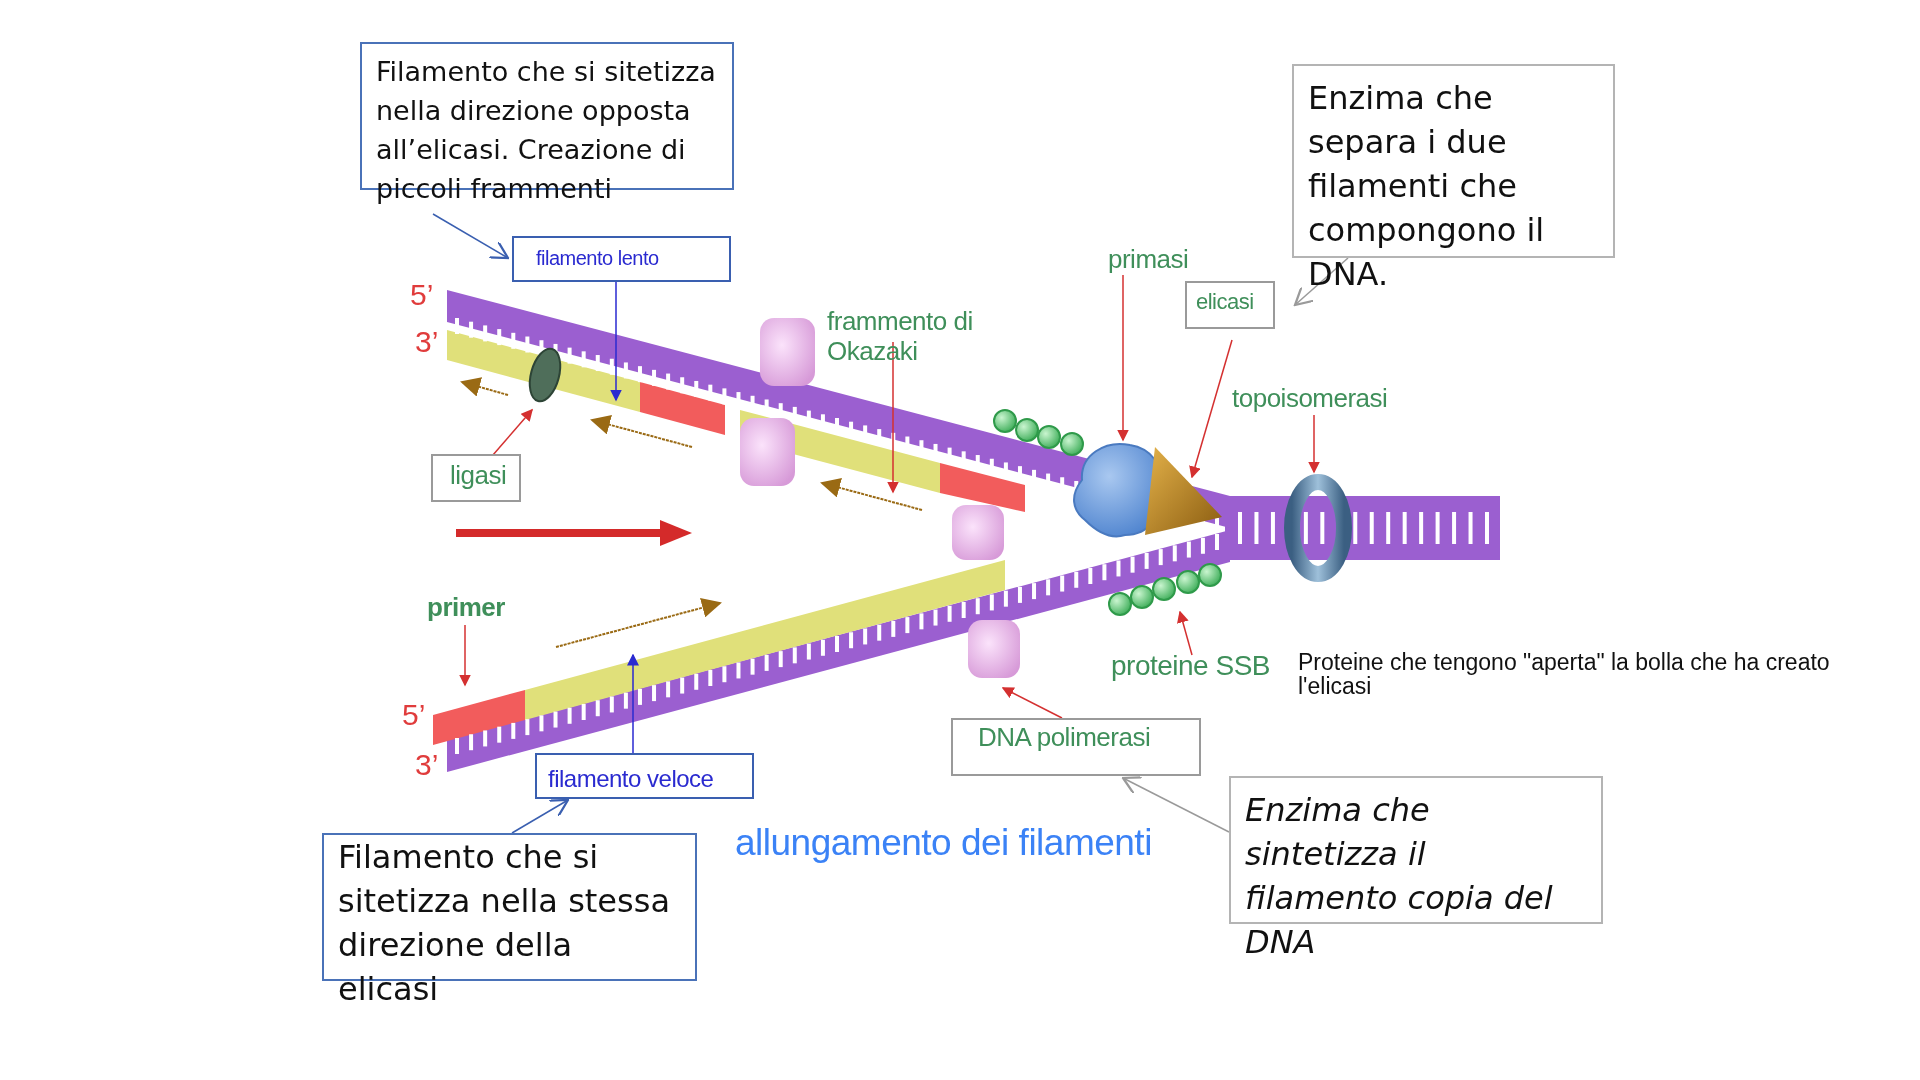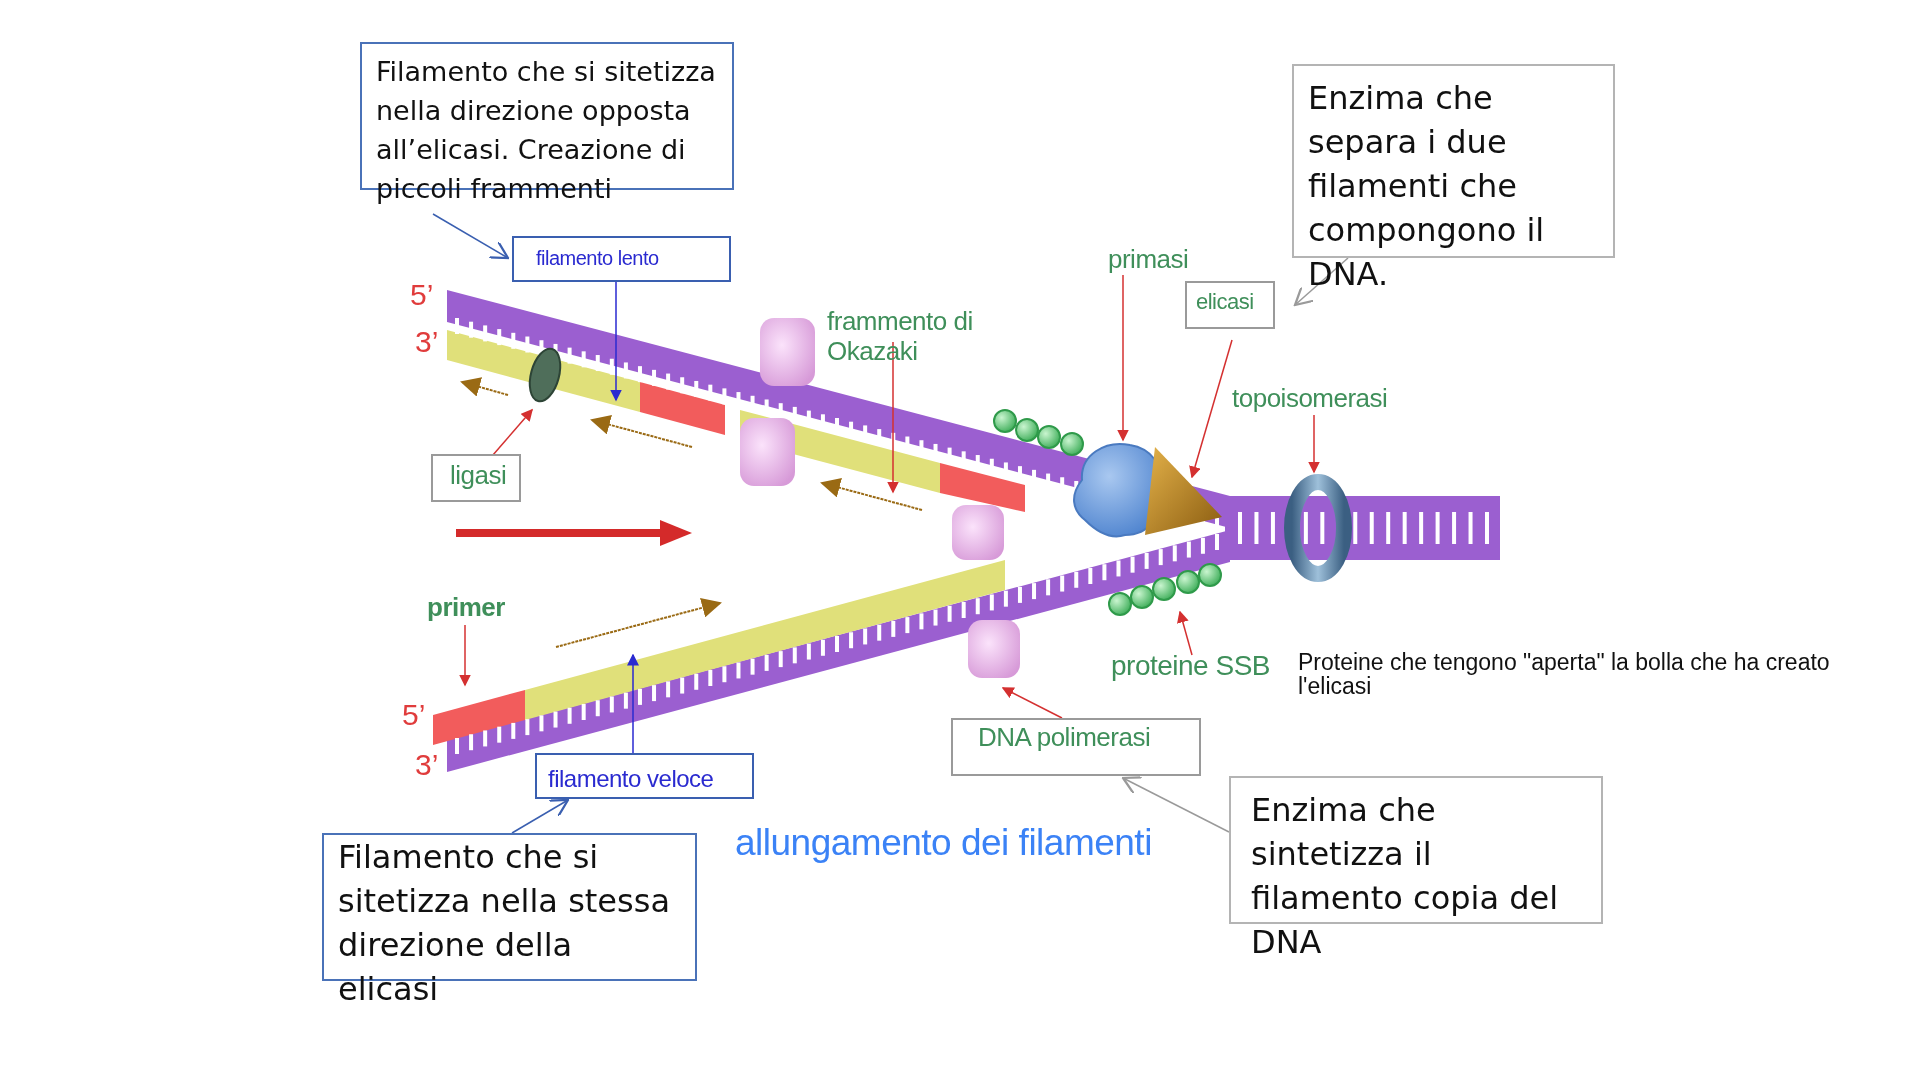--- a/index.html
+++ b/index.html
@@ -285,21 +285,21 @@
 </div>
 
 <div class="callout gray" style="left:1292px;top:64px;width:323px;height:194px;padding:10px 14px;font-size:32px;line-height:44px;">
   <p>Enzima che separa i due filamenti che compongono il DNA.</p>
 </div>
 
 <div class="abs" style="left:1298px;top:650px;width:580px;font-size:23px;line-height:24px;color:#111;font-family:'Liberation Sans',sans-serif;">
   <span>Proteine che tengono "aperta" la bolla che ha creato l'elicasi</span>
 </div>
 
-<div class="callout gray" style="left:1229px;top:776px;width:374px;height:148px;padding:10px 20px;font-size:32px;line-height:44px;">
+<div class="callout gray" style="left:1229px;top:776px;width:374px;height:148px;padding:10px 14px;font-size:32px;line-height:44px;font-style:italic;">
   <p>Enzima che sintetizza il filamento copia del DNA</p>
 </div>
 
 <div class="callout blue" style="left:322px;top:833px;width:375px;height:148px;padding:0 14px;font-size:32px;line-height:44px;">
   <p>Filamento che si sitetizza nella stessa direzione della elicasi</p>
 </div>
 
 <div class="box blueb" style="left:512px;top:236px;width:219px;height:46px;"></div>
 <div class="lbl bluet" style="left:536px;top:247px;font-size:20px;">filamento lento</div>
 

